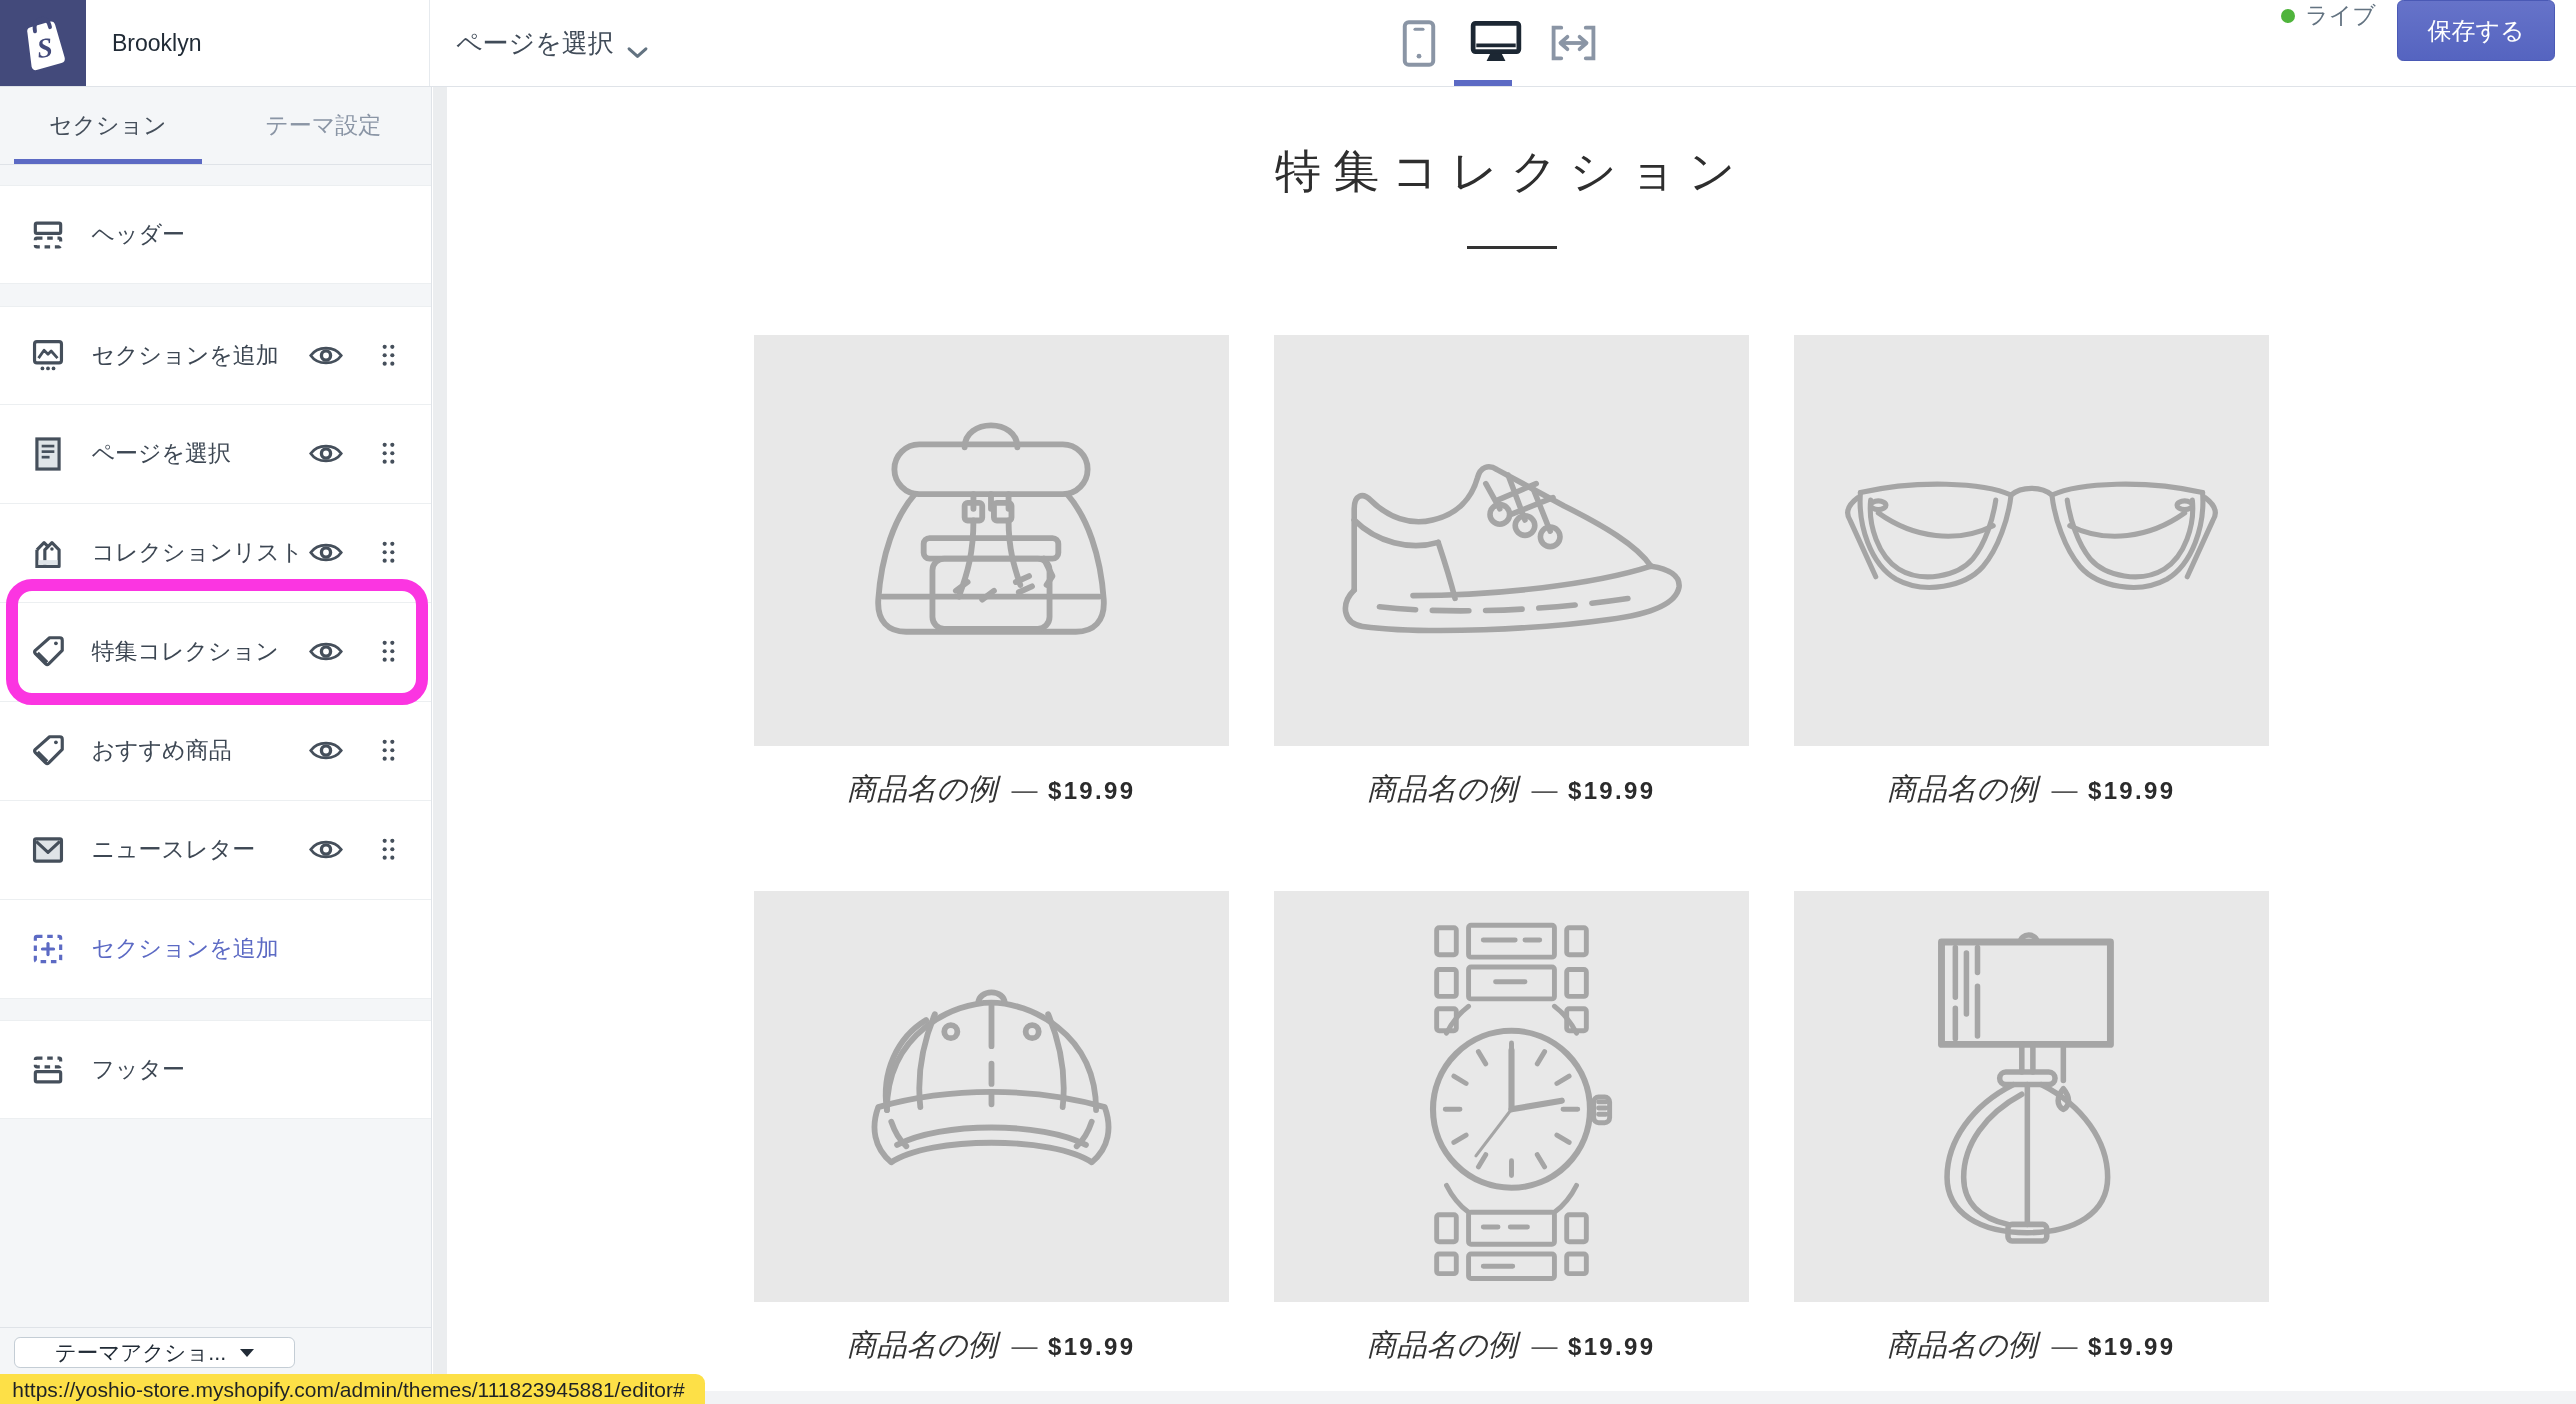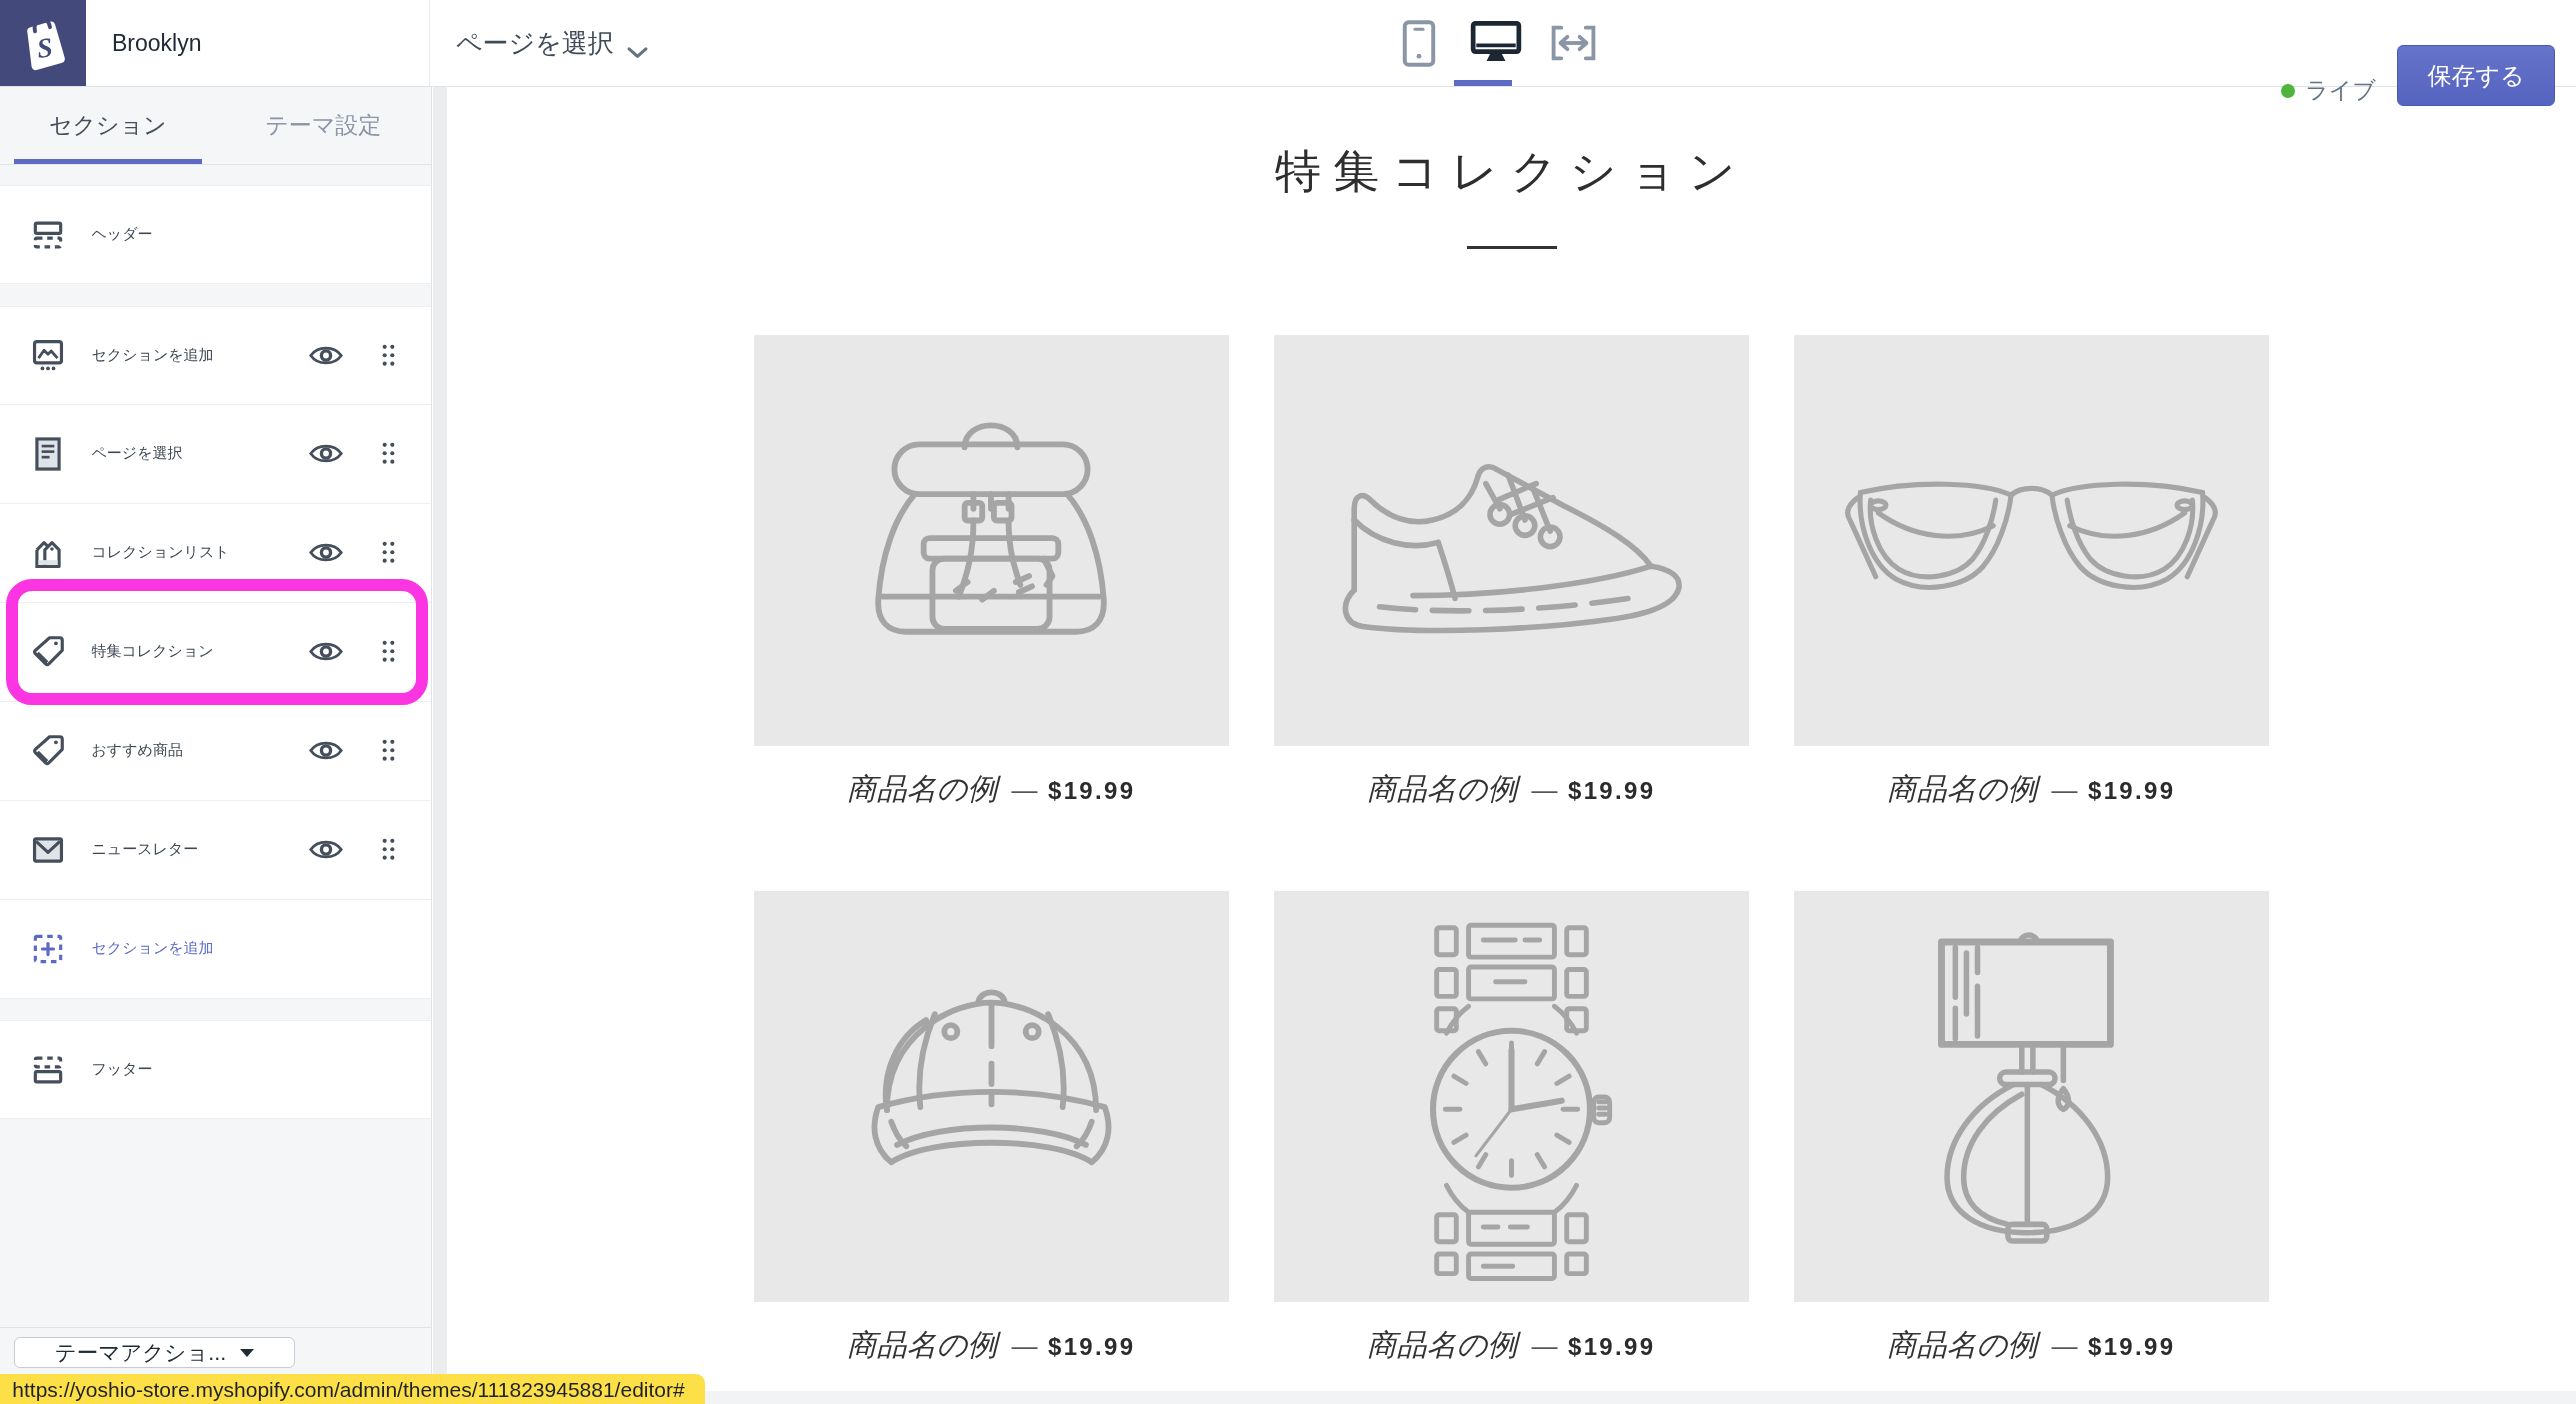--- a/index.html
+++ b/index.html
@@ -16,21 +16,21 @@
                      padding-left:26px; border-right:1.5px solid #e6eaee; }
   .theme-name { font-size:23px; color:#212b36; }
   .page-selector { display:flex; align-items:flex-end; gap:12.3px; margin-left:26px;
                    font-size:26px; color:#404b58; cursor:pointer; }
   .device-toggle { position:absolute; left:1392px; top:0; height:86px;
                    display:flex; align-items:center; gap:23px; }
   .device-btn { width:54px; height:54px; display:flex; align-items:center; justify-content:center; }
   .device-underline { position:absolute; left:1454px; bottom:0; width:58px; height:6.1px;
                       background:#5c6ac4; }
   .topbar-right { position:absolute; right:21.5px; top:0; height:86px;
-                  display:flex; align-items:flex-end; gap:21.5px;margin-top:20px; }
+                  display:flex; align-items:flex-start; gap:21.5px; }
   .live-wrap { display:flex; align-items:center; gap:10.7px; }
   .live-dot { width:14px; height:14px; border-radius:50%; background:#4fb43c; }
   .live-label { font-size:23px; color:#637381; }
   .save-btn { height:61px; padding:0 29px; border-radius:6.1px; color:#fff; font-size:24px;
               background:linear-gradient(#6673c9,#5564c0); border:1.5px solid #4a59b5;
               display:flex; align-items:center; cursor:pointer; }
 
   
   .sidebar { position:absolute; top:87px; left:0; width:432px; bottom:0;
              background:#f4f6f8; border-right:1.5px solid #dfe3e8; z-index:10; }
@@ -41,21 +41,21 @@
   .tab.inactive { color:#8a95a5; }
   .tab-underline { position:absolute; left:14px; bottom:0; width:188px; height:5.4px;
                    background:#5c6ac4; }
   .sgap { height:21.5px; }
   .sgap.small { height:20px; }
   .srow { height:99px; background:#fff; display:flex; align-items:center;
           padding:0 31px 0 29px; border-bottom:1.5px solid #eceff1; cursor:pointer; }
   .srow.first { border-top:1.5px solid #eceff1; }
   .ricon { width:38px; height:38px; flex:0 0 38px; display:flex; align-items:center;
            justify-content:center; }
-  .rlabel { font-size:15px; color:#3d4753; margin-left:24.5px; white-space:nowrap; }
+  .rlabel { font-size:23px; color:#3d4753; margin-left:24.5px; white-space:nowrap; }
   .rlabel.accent { color:#5c6ac4; }
   .eye { margin-left:auto; width:40px; display:flex; justify-content:center; }
   .drag { margin-left:31px; width:23px; display:flex; justify-content:center; cursor:grab; }
 
   .highlight-box { position:absolute; left:6.1px; top:492px; width:422px; height:126px;
                    border:12.3px solid #fb35e1; border-radius:26px; pointer-events:none; z-index:15; }
 
   .side-toolbar { position:absolute; left:0; right:0; bottom:0; height:78px;
                   border-top:1.5px solid #dfe3e8; background:#f4f6f8;
                   display:flex; align-items:flex-start; padding:9.2px 0 0 14px; gap:17px;flex-direction:column; }

